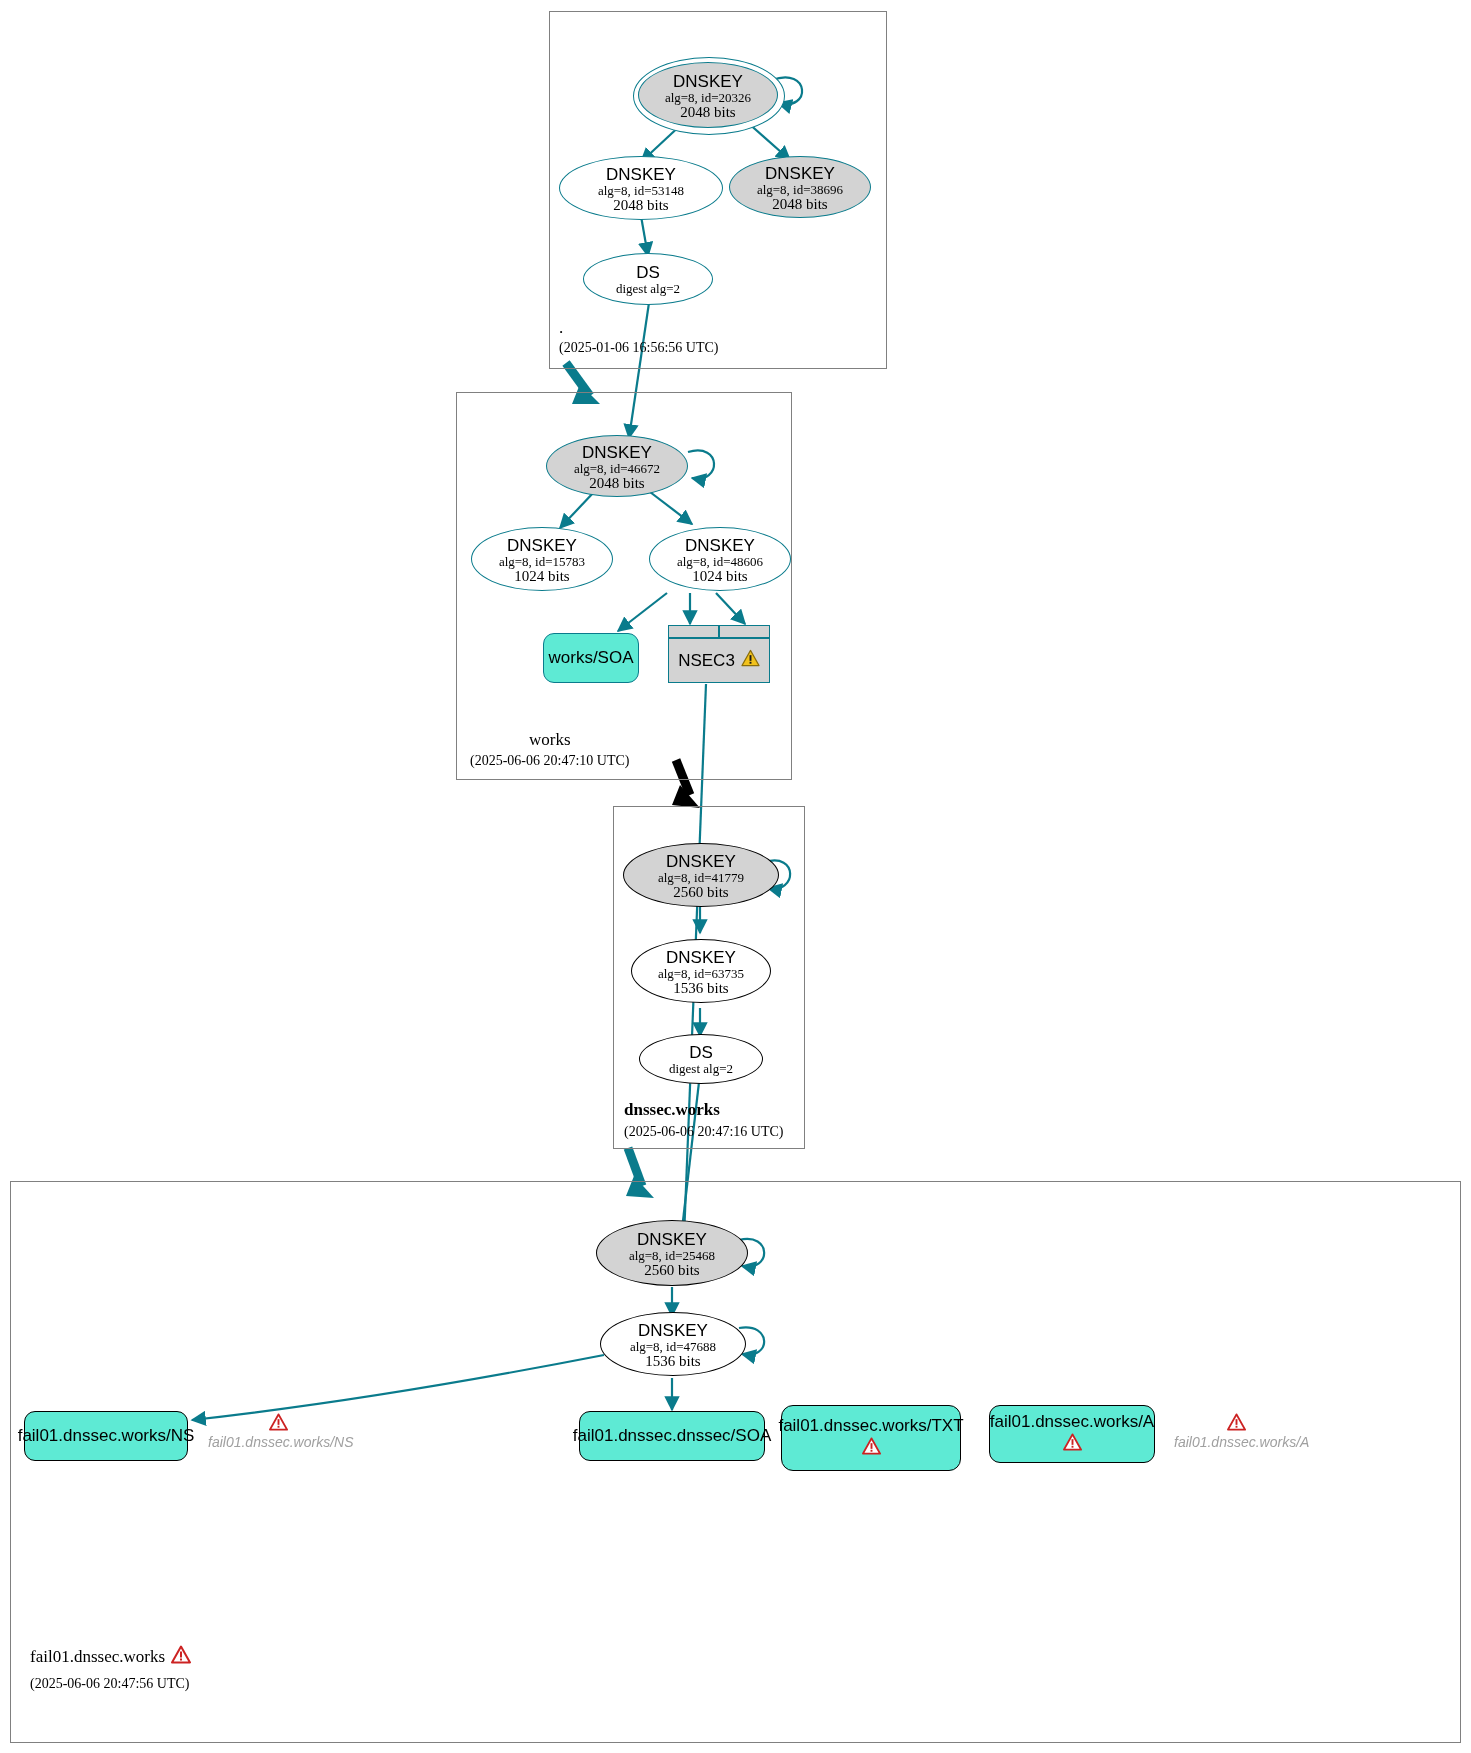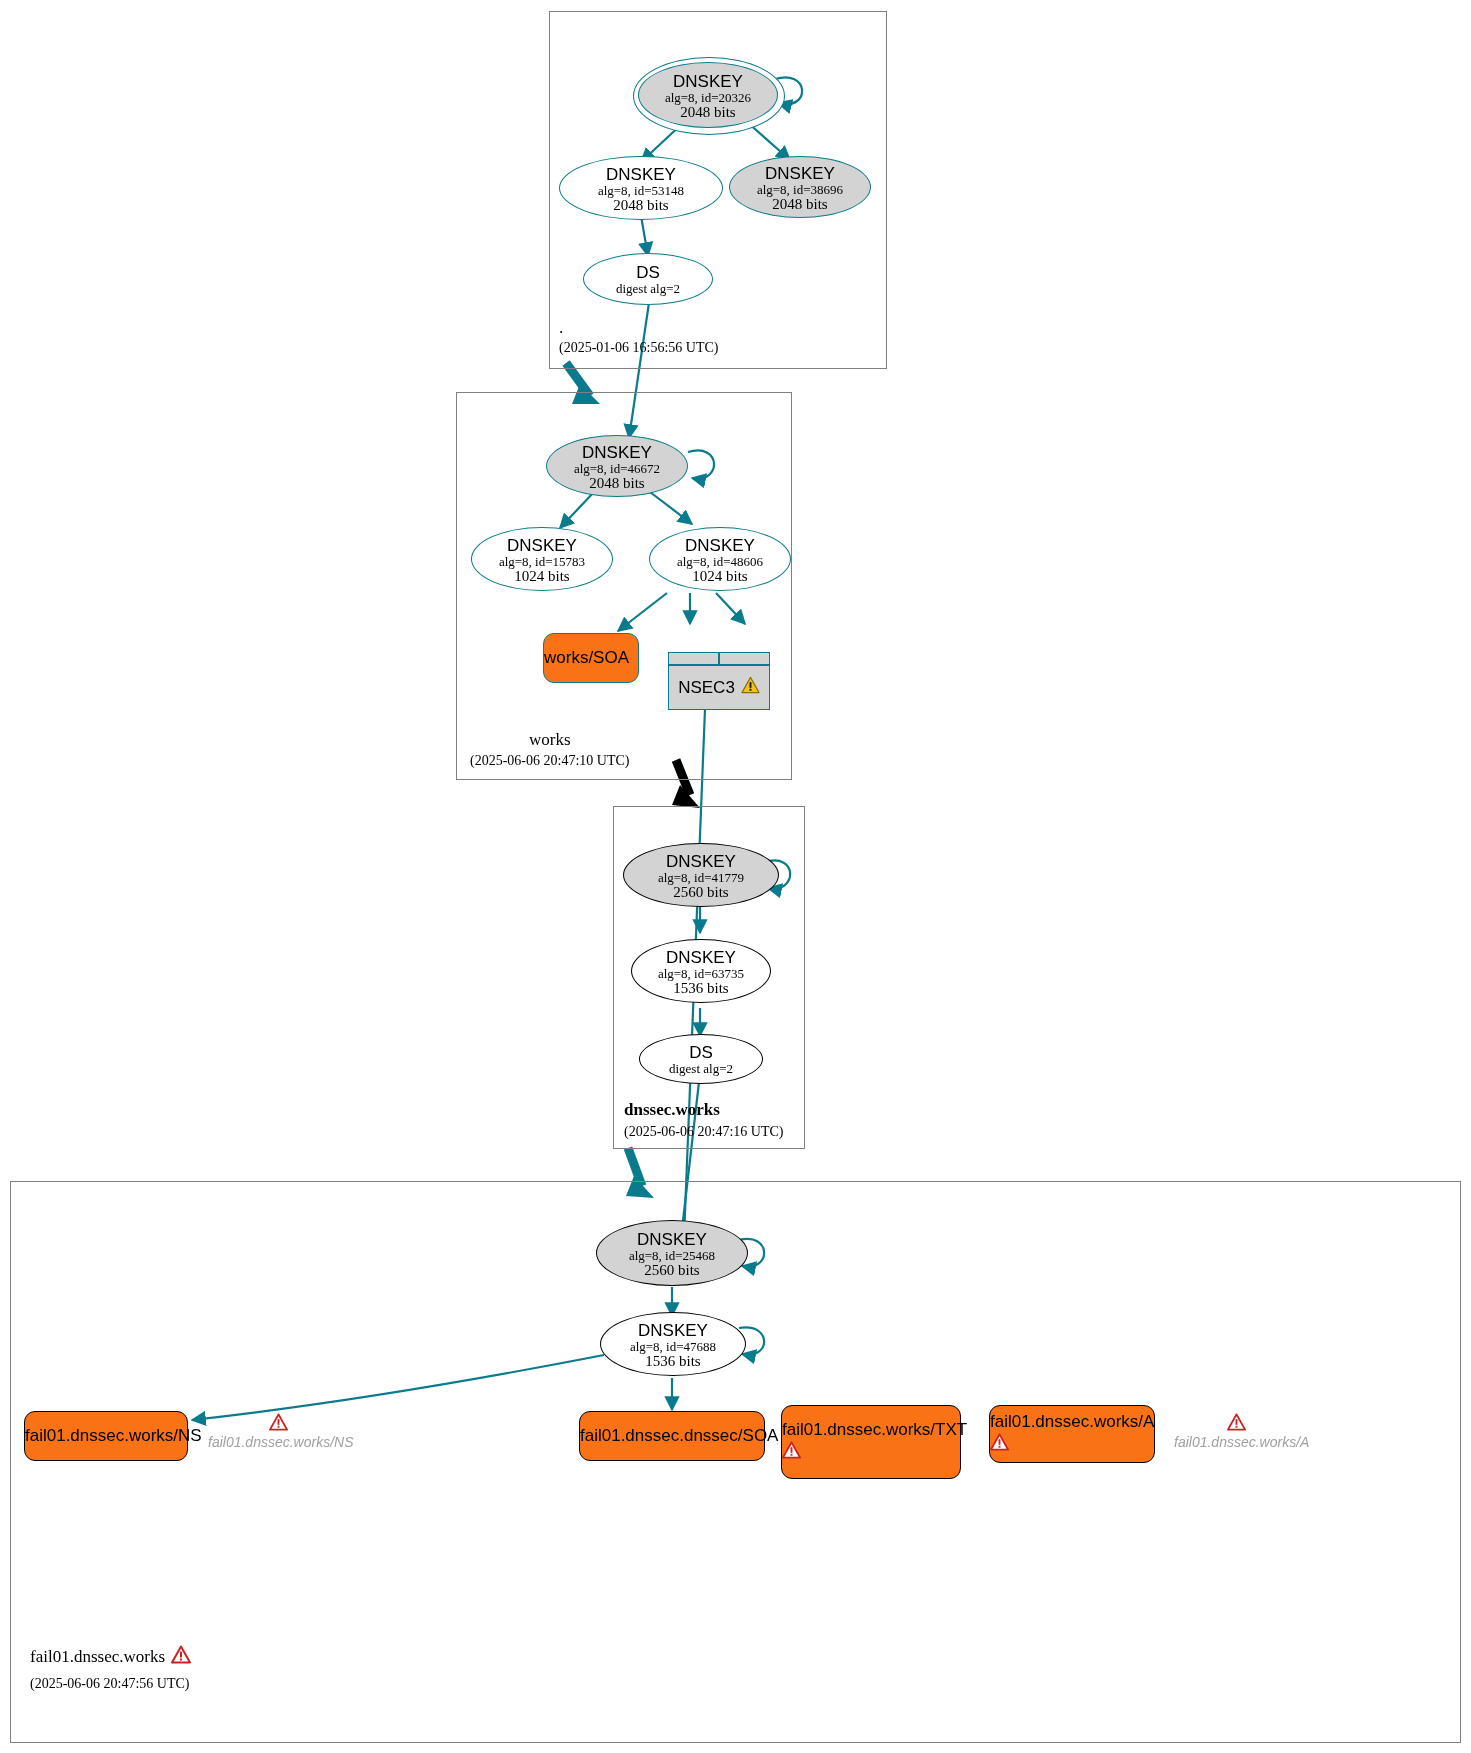--- a/index.html
+++ b/index.html
@@ -19,22 +19,22 @@
   .ell .t3{font-size:15px;line-height:14px;}
 
   .teal-stroke{border:1.6px solid #0a7b8c;}
   .black-stroke{border:1.6px solid #000000;}
   .gray-fill{background:#d3d3d3;}
   .white-fill{background:#ffffff;}
 
   .sep-outer{position:absolute;border-radius:50%;border:1.6px solid #0a7b8c;background:#ffffff;}
 
   .rbox{position:absolute;box-sizing:border-box;border-radius:11px;display:flex;
-        flex-direction:column;align-items:flex-start;justify-content:center;text-align:center;
-        font-family:"Liberation Sans",sans-serif;font-size:17px;background:#f97316;}
+        flex-direction:column;align-items:center;justify-content:center;text-align:center;
+        font-family:"Liberation Sans",sans-serif;font-size:17px;background:#5eead4;}
   .rbox.teal{border:1.8px solid #0a7b8c;}
   .rbox.black{border:1.8px solid #000000;}
 
   .nsec3{position:absolute;box-sizing:border-box;}
   .nsec3 .hdr{display:flex;height:13px;}
   .nsec3 .hdr .cell{flex:1;background:#d3d3d3;border:1.6px solid #0a7b8c;box-sizing:border-box;}
   .nsec3 .body{border:1.8px solid #0a7b8c;background:#d3d3d3;box-sizing:border-box;
      display:flex;align-items:center;justify-content:center;gap:6px;
      font-family:"Liberation Sans",sans-serif;font-size:17px;}
 
@@ -183,21 +183,21 @@
   <div class="ell teal-stroke white-fill" style="left:649px;top:527px;width:142px;height:64px;">
     <div class="t1">DNSKEY</div>
     <div class="t2">alg=8, id=48606</div>
     <div class="t3">1024 bits</div>
   </div>
 
   <div class="rbox teal" style="left:543px;top:633px;width:96px;height:50px;">
     <span>works/SOA</span>
   </div>
 
-  <div class="nsec3" style="left:668px;top:625px;width:102px;height:58px;margin-top:27px;">
+  <div class="nsec3" style="left:668px;top:625px;width:102px;height:58px;">
     <div class="hdr">
       <div class="cell"></div>
       <div class="cell"></div>
     </div>
     <div class="body" style="height:45px;">
       <span>NSEC3</span>
       <span class="warn">
         <svg width="19" height="18" viewBox="0 0 20 18" aria-hidden="true">
           <path d="M10 1 L19 17 L1 17 Z" fill="#f2c21c" stroke="#8a6d0b" stroke-width="1.2" stroke-linejoin="round"></path>
           <rect x="9" y="6" width="2" height="6" fill="#1a1a1a"></rect>
@@ -259,21 +259,21 @@
       </svg>
     </span>
     <div>fail01.dnssec.works/NS</div>
   </div>
 
 
   <div class="rbox black" style="left:579px;top:1411px;width:186px;height:50px;">
     <span>fail01.dnssec.dnssec/SOA</span>
   </div>
 
-  <div class="rbox black" style="left:781px;top:1405px;width:180px;height:74px;flex-direction:column;gap:1px;">
+  <div class="rbox black" style="left:781px;top:1405px;width:180px;height:66px;flex-direction:column;gap:1px;border-radius:12px;">
     <span>fail01.dnssec.works/TXT</span>
     <span class="warn">
       <svg width="19" height="18" viewBox="0 0 20 18" aria-hidden="true">
         <path d="M10 1 L19 17 L1 17 Z" fill="#ffffff" stroke="#cc2222" stroke-width="2" stroke-linejoin="round"></path>
         <rect x="9" y="6" width="2" height="6" fill="#cc2222"></rect>
         <rect x="9" y="13" width="2" height="2" fill="#cc2222"></rect>
       </svg>
     </span>
   </div>
 

